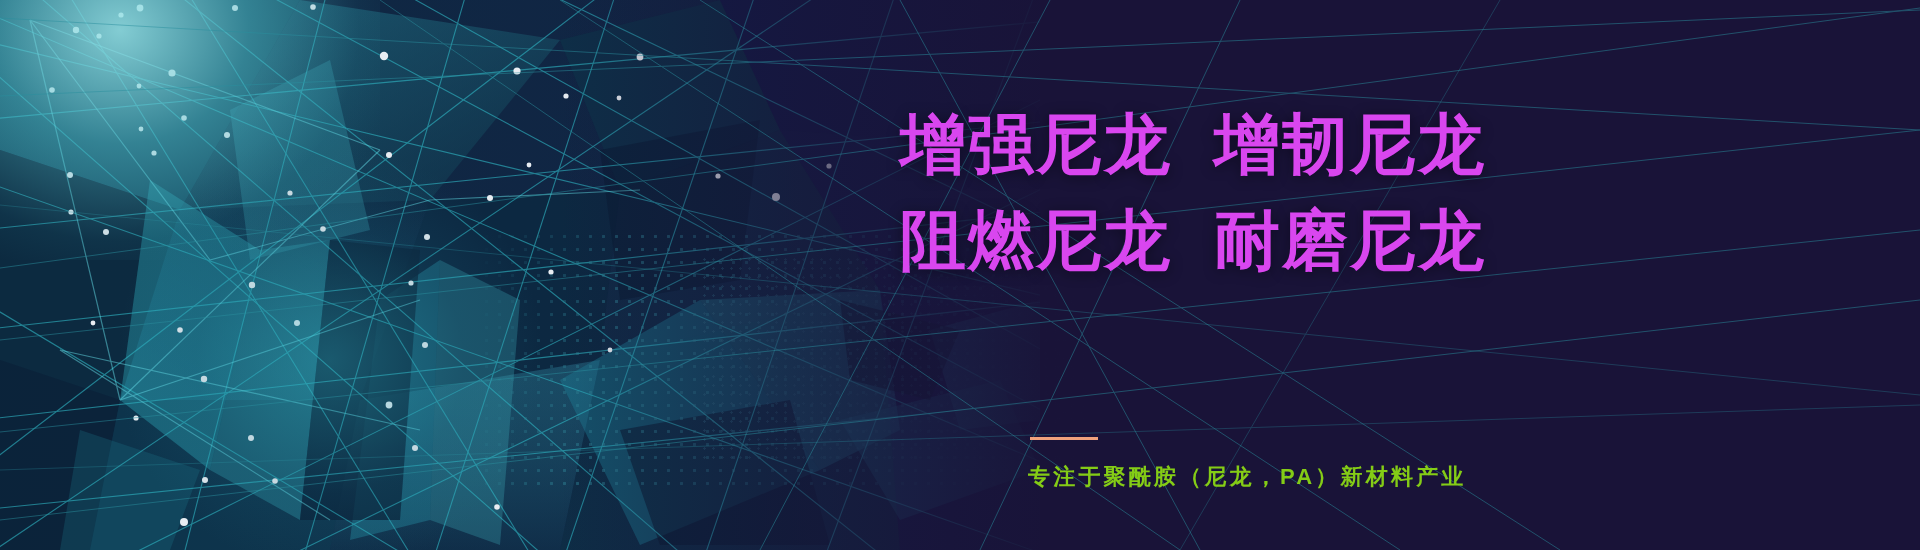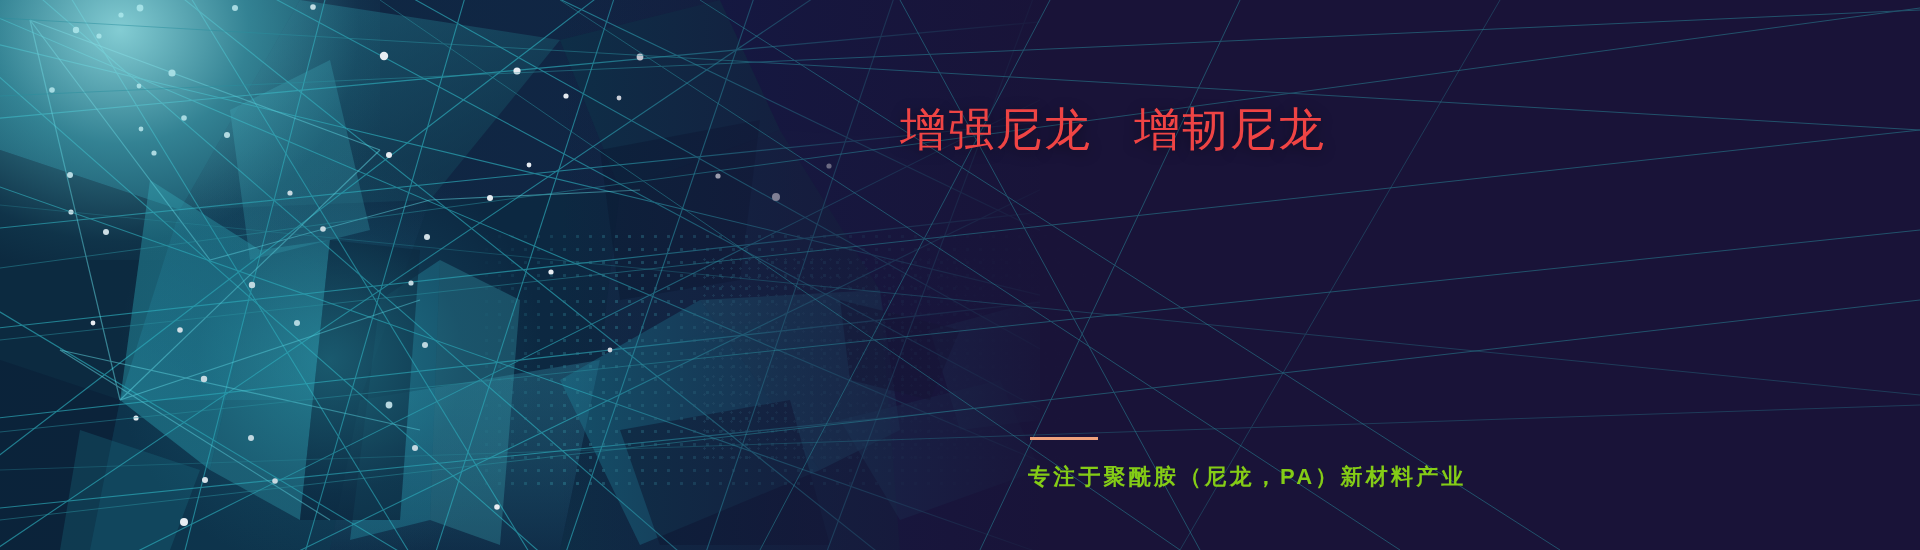--- a/index.html
+++ b/index.html
@@ -98,23 +98,23 @@
     position: absolute;
     left: 900px;
     top: 0;
     width: 1020px;
     height: 550px;
   }
   .headline {
     position: absolute;
     left: 0;
     top: 96px;
-    color: #ef4444;
-    font-size: 46px;
-    font-weight: normal;
+    color: #d946ef;
+    font-size: 66px;
+    font-weight: bold;
     letter-spacing: 2px;
     line-height: 1.46;
     white-space: nowrap;
     text-shadow: 0 2px 14px rgba(0,0,0,.45);
   }
   .headline .gap { display: inline-block; width: 42px; }
 
   .accent-rule {
     position: absolute;
     left: 130px;
@@ -323,20 +323,21 @@
         <path d="M0,470 L1920,405"></path>
         <path d="M1500,0 L1180,550"></path>
       </g>
     </svg>
   </div>
 
   <div class="content">
 
     <div class="headline">
       <div><span>增强尼龙</span><span class="gap"></span><span>增韧尼龙</span></div>
+      <div><span>阻燃尼龙</span><span class="gap"></span><span>耐磨尼龙</span></div>
     </div>
 
     <div class="accent-rule"></div>
 
     <div class="subtitle">专注于聚酰胺（尼龙，PA）新材料产业</div>
 
   </div>
 
 </div>
 

